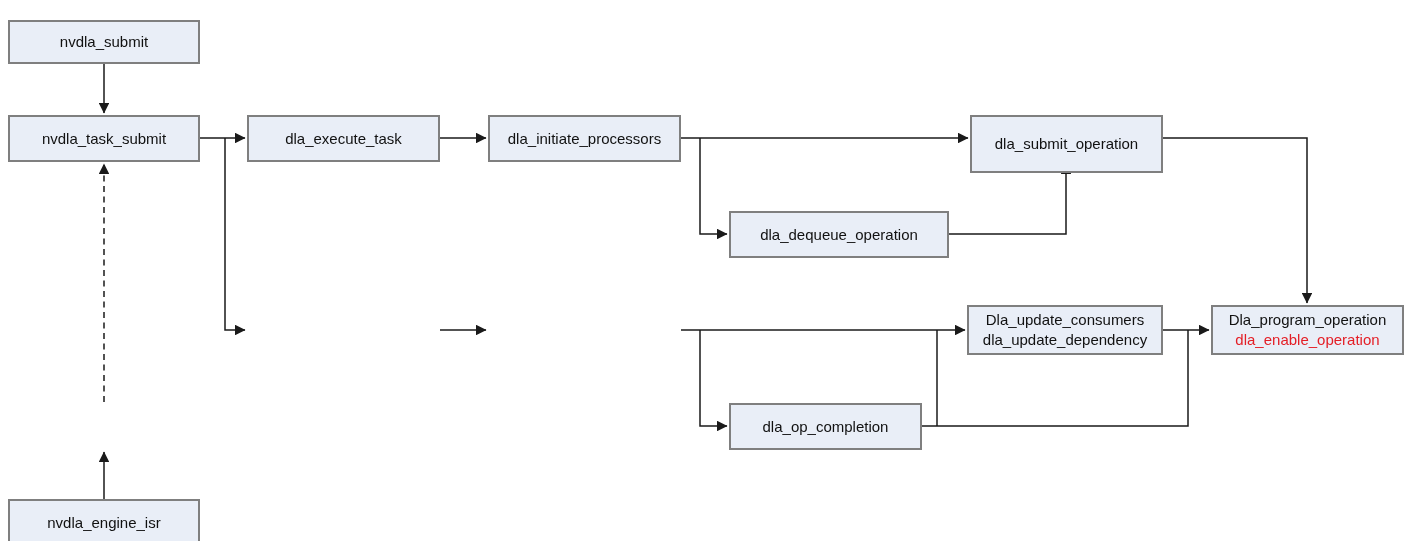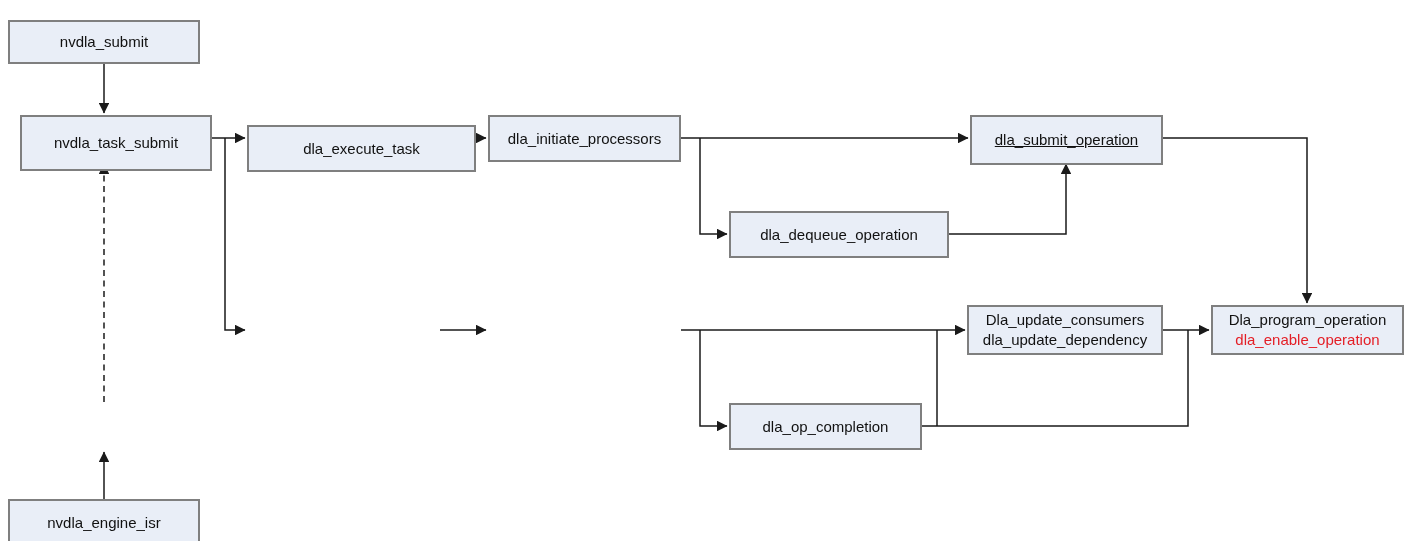--- a/index.html
+++ b/index.html
@@ -45,26 +45,26 @@
     color: var(--text);
     font-size: 15px;
     line-height: 1.32;
     text-align: center;
     white-space: nowrap;
   }
   .node .hl { color: var(--highlight); }
 
   
   .n-nvdla-submit        { left: 8px;    top: 8px;   width: 192px; height: 44px; }
-  .n-nvdla-task-submit   { left: 20px;    top: 103px; width: 192px; height: 56px; }
+  .n-nvdla-task-submit   { left: 8px;    top: 103px; width: 192px; height: 47px; }
   .n-dla-isr-handler     { left: 8px;    top: 390px; width: 192px; height: 48px; }
   .n-nvdla-engine-isr    { left: 8px;    top: 487px; width: 192px; height: 48px; }
-  .n-dla-execute-task    { left: 247px;  top: 113px; width: 229px; height: 47px; }
+  .n-dla-execute-task    { left: 247px;  top: 103px; width: 193px; height: 47px; }
   .n-dla-initiate-processors { left: 488px; top: 103px; width: 193px; height: 47px; }
-  .n-dla-submit-operation{ left: 970px;  top: 103px; width: 193px; height: 50px; text-decoration: underline; }
+  .n-dla-submit-operation{ left: 970px;  top: 103px; width: 193px; height: 58px; }
   .n-dla-dequeue-operation { left: 729px; top: 199px; width: 220px; height: 47px; }
   .n-dla-process-events  { left: 247px;  top: 295px; width: 193px; height: 47px; }
   .n-dla-handle-events   { left: 488px;  top: 295px; width: 193px; height: 47px; }
   .n-dla-update-consumers{ left: 967px;  top: 293px; width: 196px; height: 50px; }
   .n-dla-program-operation { left: 1211px; top: 293px; width: 193px; height: 50px; }
   .n-dla-op-completion   { left: 729px;  top: 391px; width: 193px; height: 47px; }
 </style>
 </head>
 <body>
 

